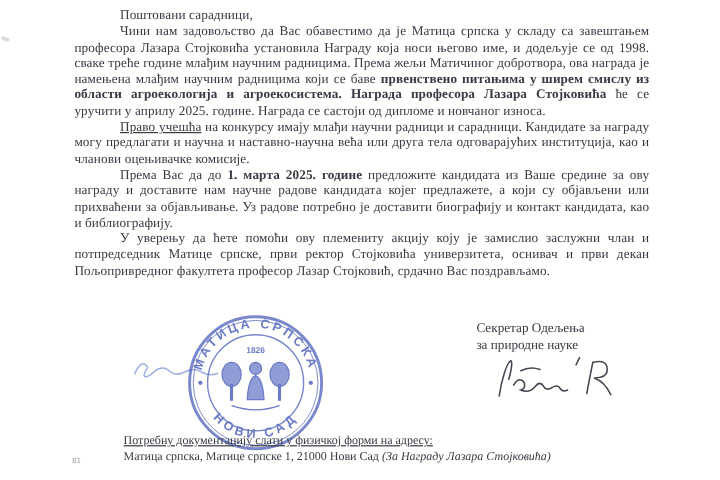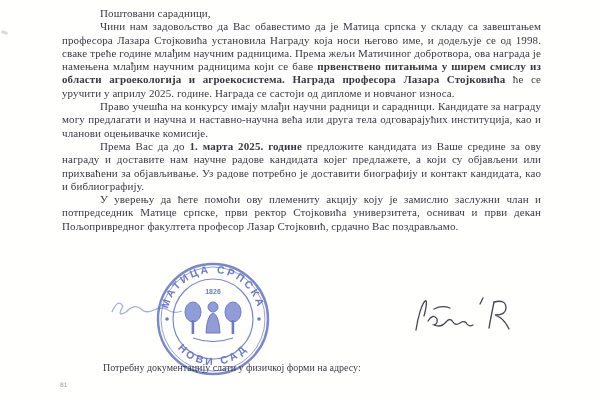--- a/index.html
+++ b/index.html
@@ -13,21 +13,21 @@
     position:absolute; left:62px; top:7px; width:479px;
     font-size:11px; line-height:13.3px; text-align:justify;
     letter-spacing:0.1px;
   }
   .salutation { margin:0 0 14px 42px; text-align:left; }
   .letter-body p { margin:0; text-indent:38px; }
   .r-n { }
   .r-b { font-weight:bold; }
   .r-bi { font-weight:bold; }
   .r-i { font-style:italic; }
-  .r-u { }
+  .r-u { text-decoration:underline; }
   .sig-left {
     position:absolute; left:104px; top:268px; font-size:11px; line-height:13.5px;
   }
   .sig-right {
     position:absolute; left:397px; top:268px; font-size:11px; line-height:13.5px;
   }
   .stamp {
     position:absolute; left:153px; top:260px; width:120px; height:118px;
     opacity:0.85;
   }
@@ -58,20 +58,22 @@
     <div>
         <p><span class="r-n">Чини нам задовољство да Вас обавестимо да је Матица српска у складу са завештањем професора Лазара Стојковића установила Награду која носи његово име, и додељује се од 1998. сваке треће године млађим научним радницима. Према жељи Матичиног добротвора, ова награда је намењена млађим научним радницима који се баве </span><span class="r-b">првенствено питањима у ширем смислу из области агроекологија и агроекосистема. </span><span class="r-bi">Награда професора Лазара Стојковића </span><span class="r-n">ће се уручити у априлу 2025. године. Награда се састоји од дипломе и новчаног износа.</span></p>
         <p><span class="r-u">Право учешћа</span><span class="r-n"> на конкурсу имају млађи научни радници и сарадници. Кандидате за награду могу предлагати и научна и наставно-научна већа или друга тела одговарајућих институција, као и чланови оцењивачке комисије.</span></p>
         <p><span class="r-n">Према Вас да до </span><span class="r-b">1. марта 2025. године </span><span class="r-n">предложите кандидата из Ваше средине за ову награду и доставите нам научне радове кандидата којег предлажете, а који су објављени или прихваћени за објављивање. Уз радове потребно је доставити биографију и контакт кандидата, као и библиографију.</span></p>
         <p><span class="r-n">У уверењу да ћете помоћи ову племениту акцију коју је замислио заслужни члан и потпредседник Матице српске, први ректор Стојковића универзитета, оснивач и први декан Пољопривредног факултета професор Лазар Стојковић, срдачно Вас поздрављамо.</span></p>
       </div>
   </div>
 
 
   <div class="sig-right">
+    <div>Секретар Одељења</div>
+    <div>за природне науке</div>
   </div>
 
   <svg class="sig-scribble-left" width="90" height="30" viewBox="0 0 90 30">
     <path d="M4 20 q6 -14 11 -6 q-7 12 3 6 q9 -9 15 -3 q5 5 13 1 q8 -4 14 0 q6 4 14 1" fill="none" stroke="#92a5dc" stroke-width="1.3" opacity="0.85"></path>
   </svg>
 
   <svg class="stamp" width="120" height="118" viewBox="0 0 120 118">
     <g stroke="#5163bd" fill="none" opacity="0.9">
       <circle cx="60" cy="59" r="55" stroke-width="2.4"></circle>
       <circle cx="60" cy="59" r="52" stroke-width="0.8"></circle>
@@ -108,17 +110,18 @@
       <path d="M20 27 q5 -8 9 -2 q1 5 -3 6 q7 3 12 -3 q4 -5 7 0 q2 4 7 1 q5 -3 7 1 q2 3 6 1"></path>
       <path d="M26 15 q8 -4 16 -1"></path>
       <path d="M72 10 l3 -6"></path>
       <path d="M86 8 C84 18 82 28 81 34"></path>
       <path d="M86 8 q12 -3 12 6 q0 7 -11 7 q9 3 14 14"></path>
     </g>
   </svg>
 
   <div class="footer">
       <p><span class="r-u">Потребну документацију слати у физичкој форми на адресу:</span></p>
+      <p><span class="r-n">Матица српска, Матице српске 1, 21000 Нови Сад </span><span class="r-i">(За Награду Лазара Стојковића)</span></p>
     </div>
 
   <div class="page-mark">81</div>
 
 </div>
 
 </body></html>

